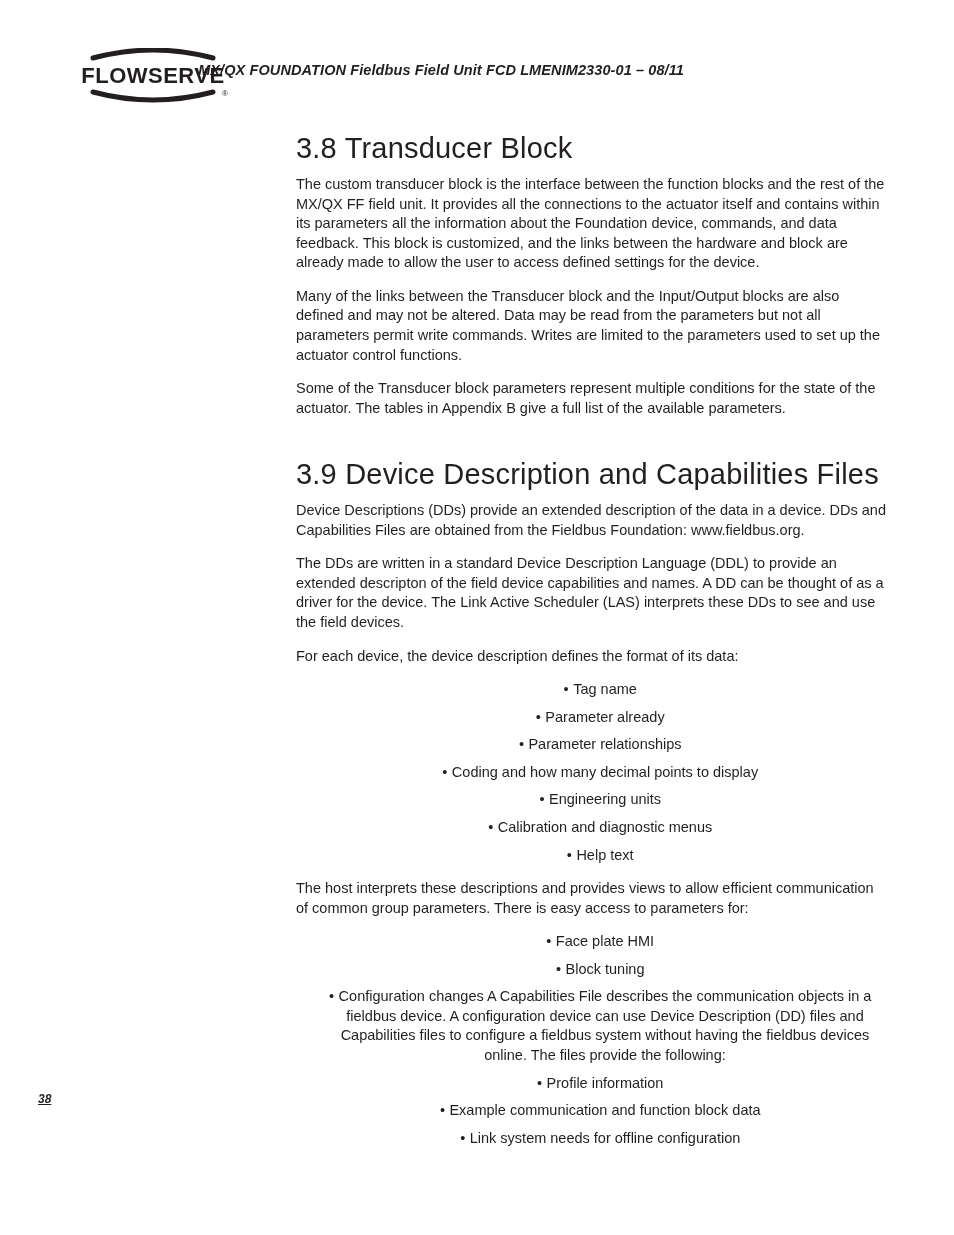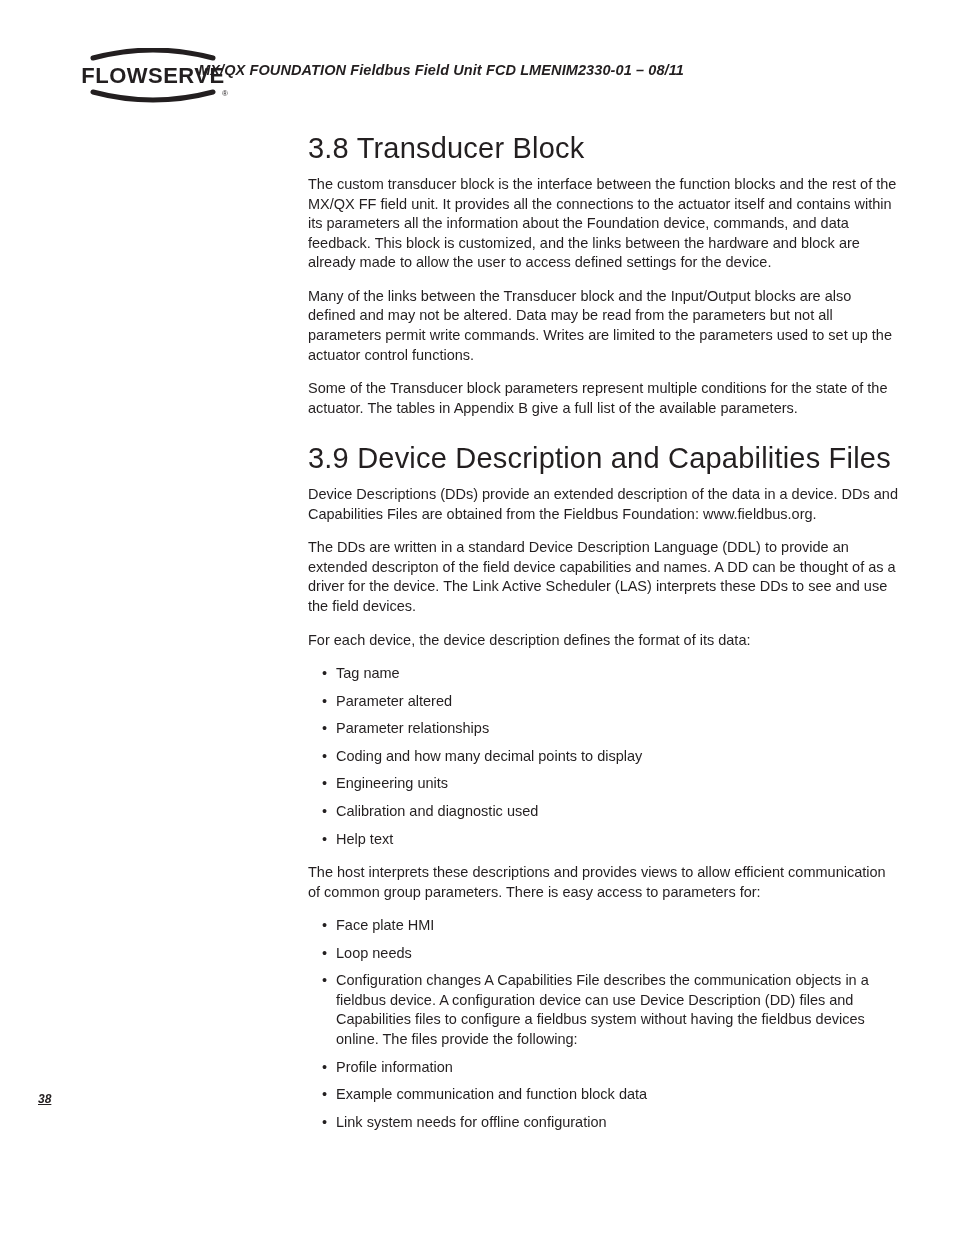--- a/index.html
+++ b/index.html
@@ -1,26 +1,26 @@
 <!DOCTYPE html>
 <html><head>
 <meta charset="utf-8">
 <style>
   * { box-sizing: border-box; margin: 0; padding: 0; }
   html, body { width: 954px; height: 1235px; background: #fff; font-family: Arial, Helvetica, sans-serif; color: #231f20; }
   .page { position: relative; width: 762px; height: 1235px; }
   .logo { position: absolute; left: 78px; top: 48px; width: 150px; }
   .logo svg { display: block; }
   .header-line { position: absolute; right: 78px; top: 62px; font-family: Arial, Helvetica, sans-serif; font-weight: bold; font-style: italic; font-size: 14.5px; letter-spacing: 0.1px; }
-  .content { position: absolute; left: 308px; top: 132px; width: 590px; }
+  .content { position: absolute; left: 296px; top: 132px; width: 590px; }
   h2.section { font-family: "Arial Narrow", Arial, Helvetica, sans-serif; font-stretch: condensed; font-weight: 400; font-size: 29px; letter-spacing: 0.2px; margin-bottom: 10px; color: #231f20; }
-  h2.section.later { margin-top: 24px; }
+  h2.section.later { margin-top: 40px; }
   p.body { font-family: "Arial Narrow", Arial, Helvetica, sans-serif; font-stretch: condensed; font-weight: 400; font-size: 14.5px; line-height: 1.35; margin-bottom: 14px; color: #231f20; }
   ul.body { list-style: none; margin: 0 0 14px 0; padding: 0; }
-  ul.body li { font-family: "Arial Narrow", Arial, Helvetica, sans-serif; font-stretch: condensed; font-weight: 400; font-size: 14.5px; line-height: 1.35; padding-left: 28px; text-indent: -14px; margin-bottom: 8px; }
+  ul.body li { font-family: "Arial Narrow", Arial, Helvetica, sans-serif; font-stretch: condensed; font-weight: 400; font-size: 14.5px; line-height: 1.35; padding-left: 28px; text-indent: -14px; margin-bottom: 8px; text-align: center; }
   ul.body li::before { content: "•"; display: inline-block; width: 14px; text-indent: 0; }
   .page-number { position: absolute; left: 38px; top: 1092px; font-family: Arial, Helvetica, sans-serif; font-weight: bold; font-style: italic; font-size: 12px; text-decoration: underline; }
 </style>
 </head>
 <body>
 
 <div class="page">
 
   <div class="logo">
     <svg viewBox="0 0 300 110" width="150" height="55" aria-hidden="true">
@@ -40,33 +40,33 @@
     <p class="body">Many of the links between the Transducer block and the Input/Output blocks are also defined and may not be altered. Data may be read from the parameters but not all parameters permit write commands. Writes are limited to the parameters used to set up the actuator control functions.</p>
     <p class="body">Some of the Transducer block parameters represent multiple conditions for the state of the actuator. The tables in Appendix B give a full list of the available parameters.</p>
 
     <h2 class="section later">3.9 Device Description and Capabilities Files</h2>
     <p class="body">Device Descriptions (DDs) provide an extended description of the data in a device. DDs and Capabilities Files are obtained from the Fieldbus Foundation: www.fieldbus.org.</p>
     <p class="body">The DDs are written in a standard Device Description Language (DDL) to provide an extended descripton of the field device capabilities and names. A DD can be thought of as a driver for the device. The Link Active Scheduler (LAS) interprets these DDs to see and use the field devices.</p>
     <p class="body">For each device, the device description defines the format of its data:</p>
 
     <ul class="body">
         <li>Tag name</li>
-        <li>Parameter altered</li>
+        <li>Parameter already</li>
         <li>Parameter relationships</li>
         <li>Coding and how many decimal points to display</li>
         <li>Engineering units</li>
-        <li>Calibration and diagnostic used</li>
+        <li>Calibration and diagnostic menus</li>
         <li>Help text</li>
       </ul>
 
     <p class="body">The host interprets these descriptions and provides views to allow efficient communication of common group parameters. There is easy access to parameters for:</p>
 
     <ul class="body">
         <li>Face plate HMI</li>
-        <li>Loop needs</li>
+        <li>Block tuning</li>
         <li>Configuration changes A Capabilities File describes the communication objects in a fieldbus device. A configuration device can use Device Description (DD) files and Capabilities files to configure a fieldbus system without having the fieldbus devices online. The files provide the following:</li>
         <li>Profile information</li>
         <li>Example communication and function block data</li>
         <li>Link system needs for offline configuration</li>
       </ul>
 
   </div>
 
   <div class="page-number">38</div>
 

